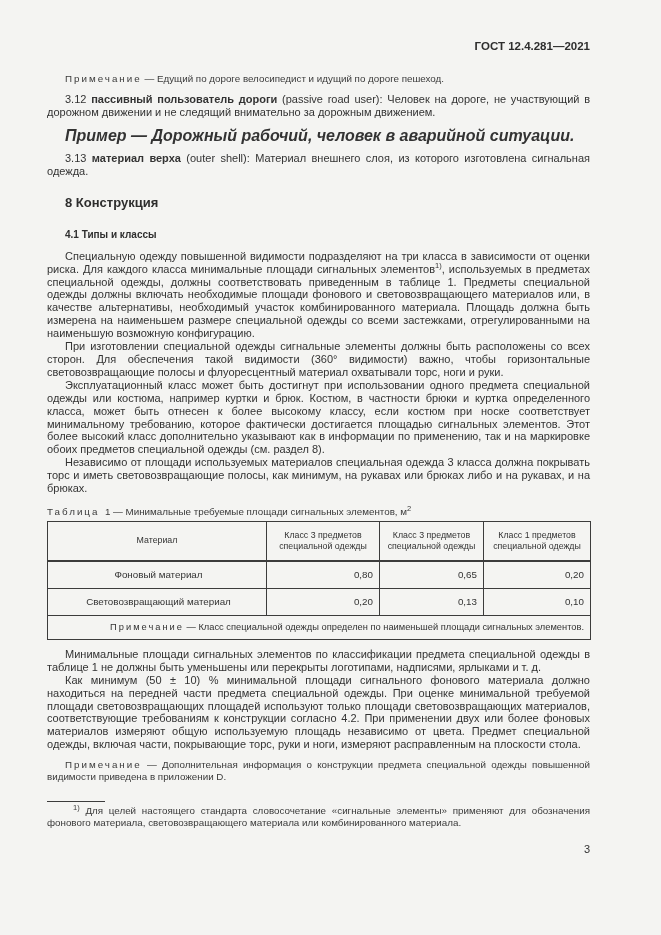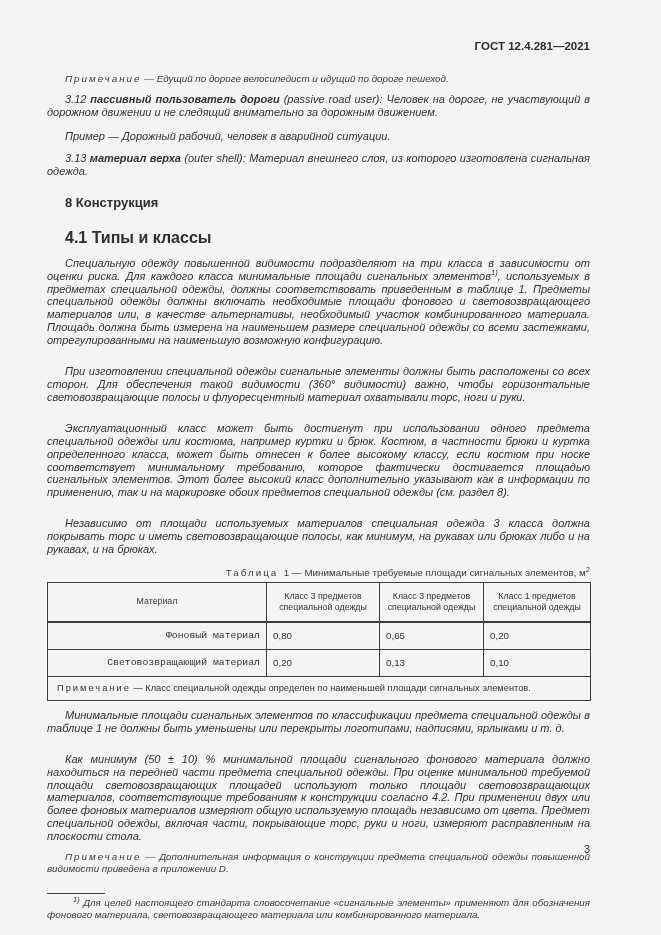--- a/index.html
+++ b/index.html
@@ -13,95 +13,94 @@
   }
   .page{
     position:absolute;left:47px;top:40px;width:543px;
   }
   .doc-header{
     text-align:right;
     font-weight:bold;
     font-size:11.5px;
     color:#2e2e2e;
   }
-  p{margin:0;font-style:italic;}
+  p{margin:0;}
   .body-text{
     font-size:11px;
     line-height:12.9px;
     text-align:justify;
     color:#333;
   }
-  .indent{text-indent:18px;margin-top:18px;}
+  .indent{text-indent:18px;}
   .note-text{
     font-size:9.8px;
     line-height:12.2px;
     text-align:justify;
     color:#3a3a3a;
   }
   .note-label{letter-spacing:2px;}
   .mt-note1{margin-top:21px;}
   .mt-8{margin-top:8px;}
   .mt-9{margin-top:9px;}
   .example{
-    font-weight:normal;
+    font-weight:bold;
     font-style:italic;
-    font-size:11px;
+    font-size:16px;
     margin-top:11px;
   }
   .sec-heading{
     font-size:13px;
     font-weight:bold;
     color:#2e2e2e;
     margin-top:17px;
     text-indent:18px;
   }
   .sub-heading{
-    font-size:16px;
+    font-size:10px;
     font-weight:bold;
     color:#2e2e2e;
     margin-top:19px;
     text-indent:18px;
   }
   .para-block{margin-top:10px;}
   sup{font-size:7.5px;line-height:0;}
   .tbl-caption{
     margin-top:11px;
     font-size:9.8px;
     color:#3a3a3a;
-    text-align:right;
   }
   .cap-label{letter-spacing:2px;}
   table.gost{
     margin-top:4px;
     border-collapse:collapse;
     width:543px;
     table-layout:fixed;
   }
   table.gost td,table.gost th{
     border:1px solid #3c3c3c;
     padding:0 6px;
     color:#333;
+    text-align:right;
   }
   table.gost th{
     font-weight:normal;
     font-size:8.8px;
     line-height:11px;
     text-align:center;
     height:38px;
     border-bottom:2px solid #3c3c3c;
   }
   table.gost .mat-cell{
-    text-align:right;
+    text-align:center;
     font-size:9.8px;
     height:26px;
     padding-left:9px;
-    font-family:Liberation Mono, monospace;
   }
   table.gost .val-cell{
-    text-align:left;
+    text-align:right;
     font-size:9.8px;
     height:26px;
     margin-left:37px;
   }
   table.gost .tbl-note{
     font-size:9.3px;
     height:23px;
     padding-left:9px;
   }
   .outer{border:1.5px solid #3c3c3c;padding-left:29px;}

